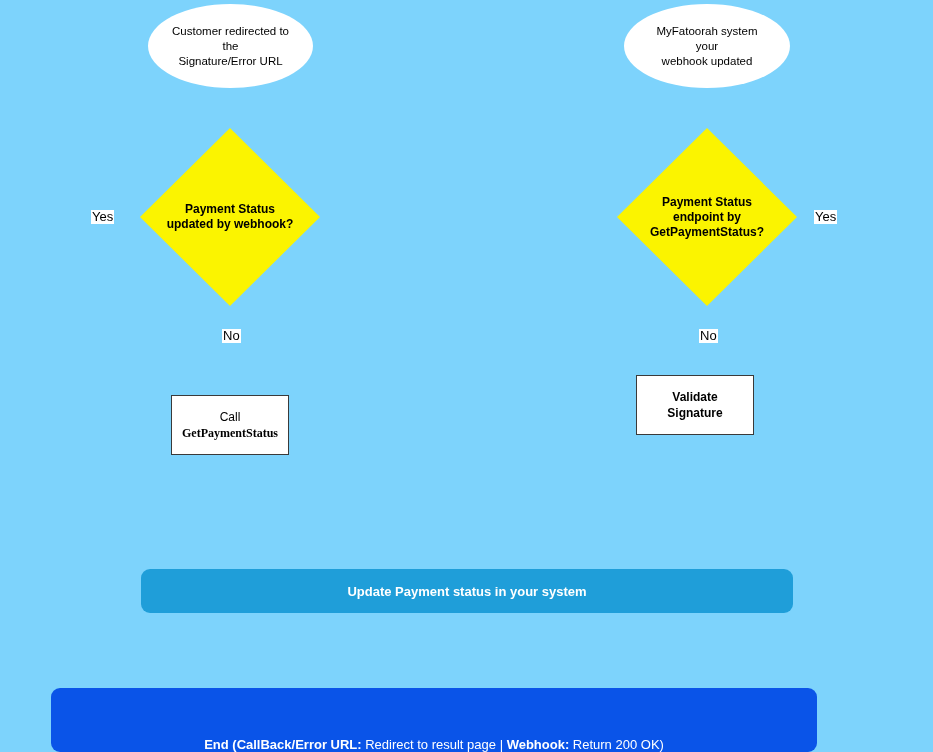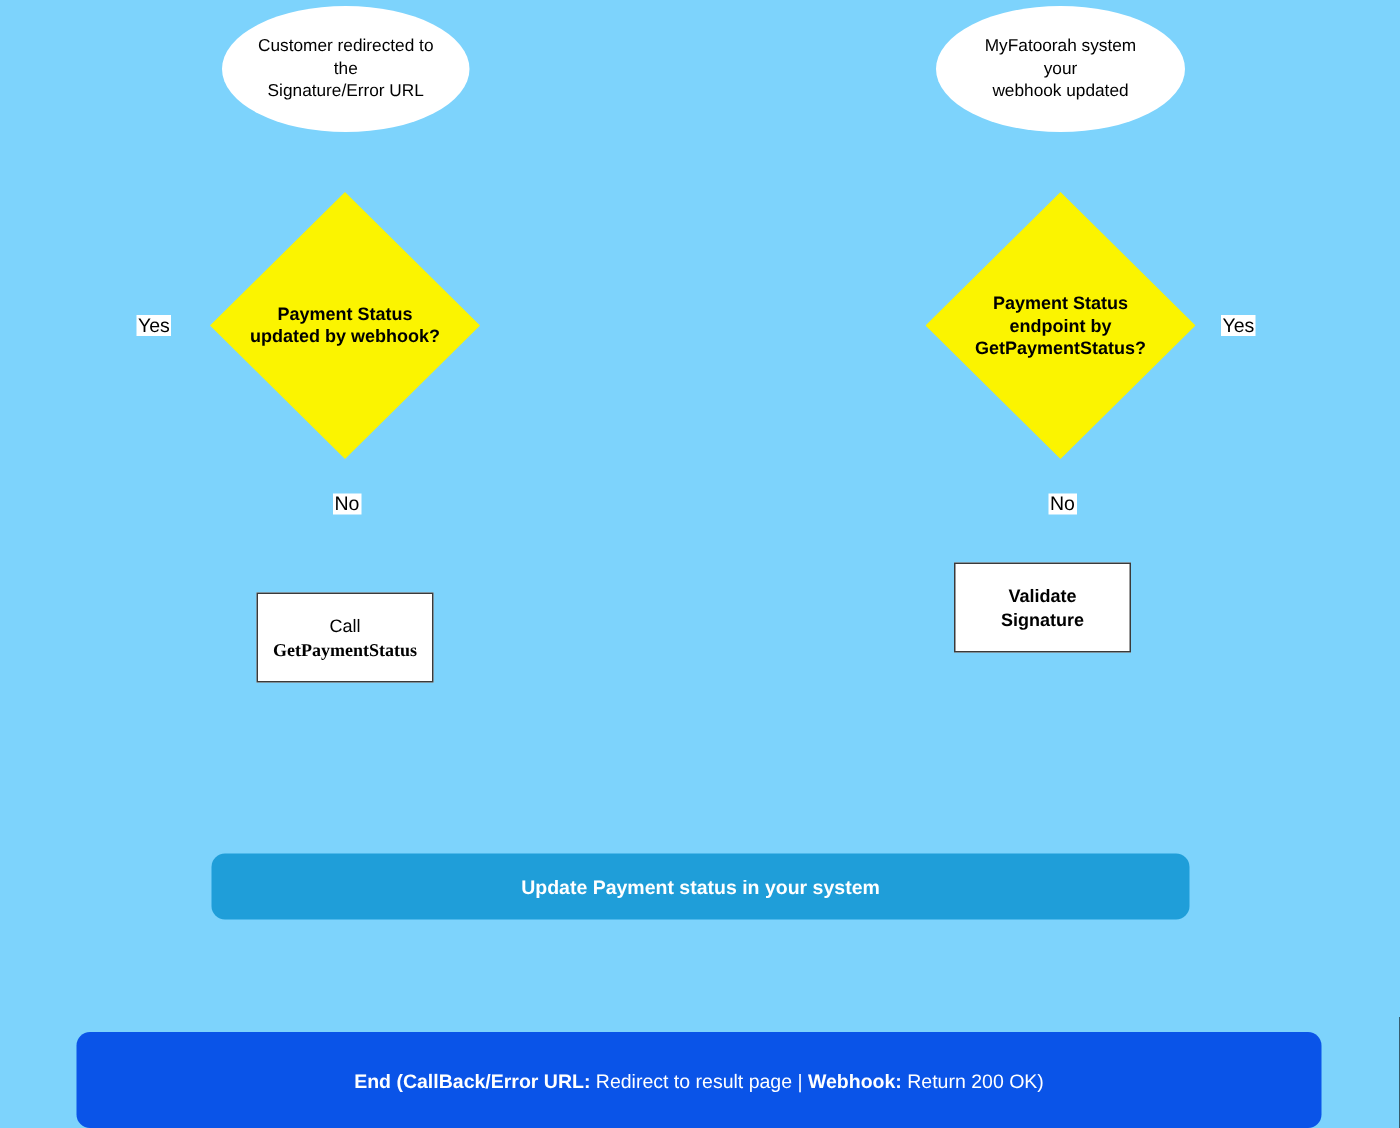--- a/index.html
+++ b/index.html
@@ -179,19 +179,19 @@
   </div>
 
   <div class="process-box" style="left:636px; top:375px; width:118px; height:60px;">
     <span>Validate Signature</span>
   </div>
 
   <div class="banner light" style="left:141px; top:569px; width:652px; height:44px;">
     <span>Update Payment status in your system</span>
   </div>
 
-  <div class="banner strong" style="left:51px; top:688px; width:830px; height:64px;">
+  <div class="banner strong" style="left:51px; top:688px; width:766px; height:64px;align-items:flex-end;">
     <span>
       <span>End (</span><span>CallBack/Error URL:</span><span class="reg"> Redirect to result page | </span><span>Webhook:</span><span class="reg"> Return 200 OK)</span>
     </span>
   </div>
 
 </div>
 
 </body></html>

